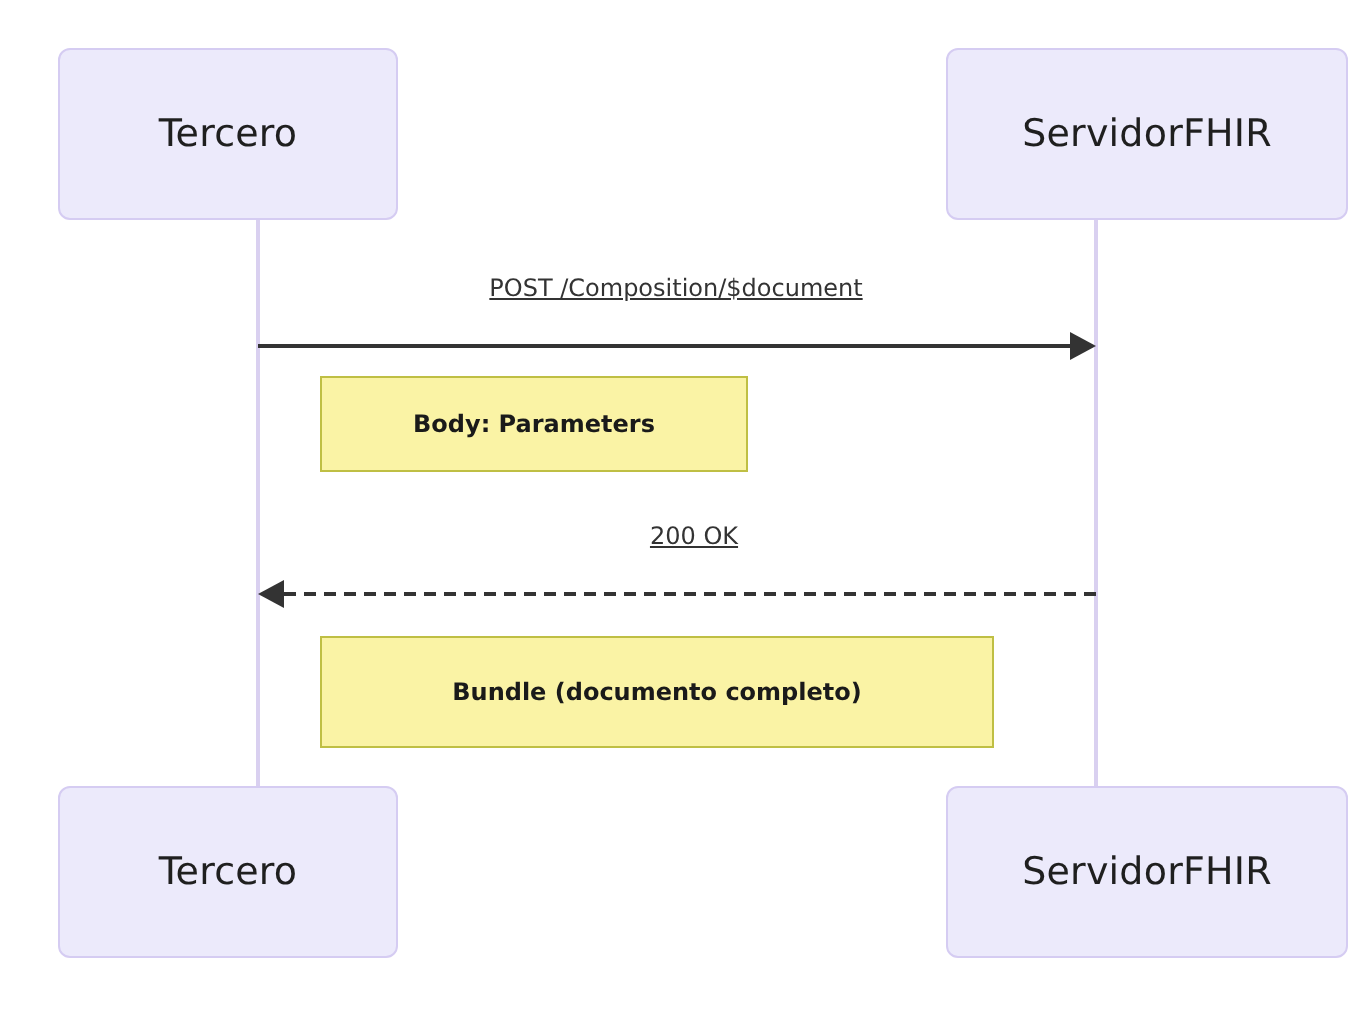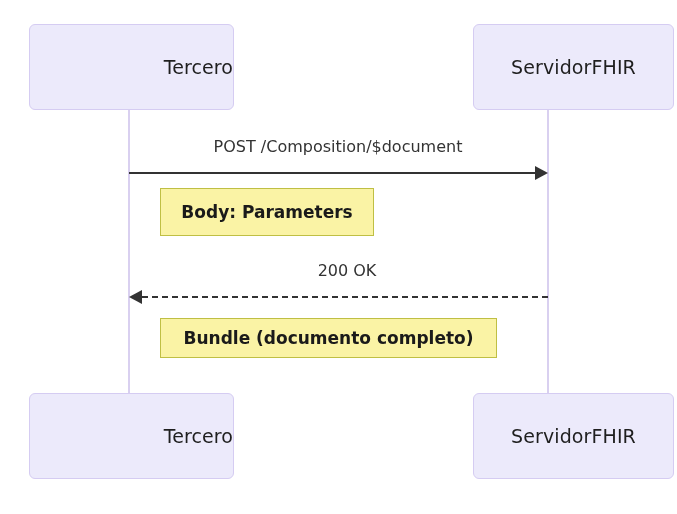--- a/index.html
+++ b/index.html
@@ -30,23 +30,22 @@
     justify-content: center;
     color: #1f1f1f;
     font-size: 19px;
     font-weight: 400;
     letter-spacing: 0.1px;
     z-index: 3;
   }
   #participant-tercero-top,
   #participant-tercero-bottom {
     left: 29px;
-    width: 205px;
+    width: 170px;
     height: 86px;
-    justify-content: flex-end;
   }
   #participant-servidor-top,
   #participant-servidor-bottom {
     left: 447px;
     width: 201px;
     height: 86px;
     margin-left: 26px;
   }
   #participant-tercero-top,
   #participant-servidor-top { top: 24px; }
@@ -66,24 +65,25 @@
   #lifeline-servidor { left: 547px; }
 
   
   .message {
     position: absolute;
     z-index: 2;
   }
   .msg-label {
     position: absolute;
     color: #333333;
-    font-size: 16px;
+    font-size: 12px;
     text-align: center;
     white-space: nowrap;
     transform: translateX(-50%);
+    text-decoration: underline;
   }
   .msg-line {
     position: absolute;
     height: 0;
     border-top: 2px solid #333333;
   }
   .msg-line.dashed {
     border-top: 2px dashed #333333;
   }
   .arrowhead {
@@ -113,36 +113,36 @@
   
   .note-box {
     position: absolute;
     box-sizing: border-box;
     background: #FAF3A5;
     border: 1px solid #BFBF44;
     display: flex;
     align-items: center;
     justify-content: center;
     color: #1a1a1a;
-    font-size: 17px;
+    font-size: 12px;
     font-weight: 700;
     white-space: nowrap;
     z-index: 4;
   }
   #note-body-parameters {
     left: 160px;
     top: 188px;
     width: 214px;
     height: 48px;
   }
   #note-bundle-completo {
     left: 160px;
     top: 318px;
     width: 337px;
-    height: 40px;
+    height: 56px;
   }
 </style>
 </head>
 <body>
 
 <div id="diagram-canvas">
 
   <div class="participant-box" id="participant-tercero-top">
     <span>Tercero</span>
   </div>

